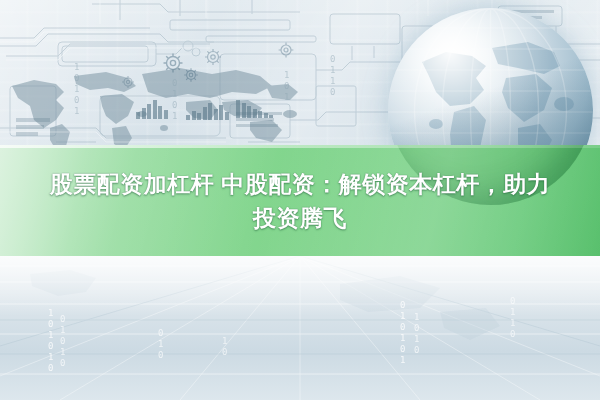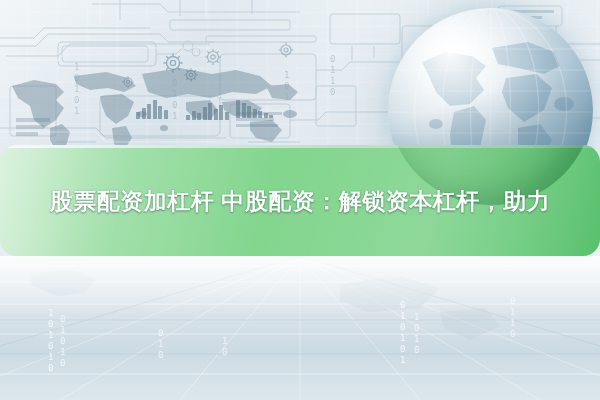--- a/index.html
+++ b/index.html
@@ -82,21 +82,21 @@
   
   .floor{position:absolute;left:0;right:0;top:256px;height:144px;overflow:hidden;
     background:linear-gradient(180deg,#e9eff3 0%,#dde6ec 30%,#ccdae3 66%,#dde7ed 100%);}
   .floor svg{position:absolute;inset:0;width:100%;height:100%;display:block;opacity:.65;}
   .floor-glow{position:absolute;left:0;right:0;top:256px;height:60px;
     background:linear-gradient(180deg,rgba(255,255,255,.85) 0%,rgba(255,255,255,0) 100%);}
 
   
   .band{position:absolute;left:0;top:145px;width:600px;height:111px;
     background:linear-gradient(100deg,#b9e6bf 0%,#9adda3 14%,#84d68f 42%,#7ad287 64%,#69ca7b 86%,#59c06d 100%);
-    overflow:hidden;border-radius:17px;}
+    overflow:hidden;}
   .band-sheen{position:absolute;inset:0;
     background:linear-gradient(105deg,rgba(255,255,255,.50) 0%,rgba(255,255,255,.12) 22%,
       rgba(255,255,255,0) 45%,rgba(255,255,255,.18) 72%,rgba(255,255,255,0) 100%);}
   .band-globe{position:absolute;left:388px;top:-145px;width:205px;height:205px;border-radius:50%;
     background:radial-gradient(circle at 33% 26%,rgba(255,255,255,.55) 0%,rgba(210,240,214,.35) 20%,
       rgba(90,185,110,.40) 55%,rgba(40,140,72,.50) 85%,rgba(25,110,58,.55) 100%);
     mix-blend-mode:multiply;opacity:.55;}
   .band-globe-edge{position:absolute;left:388px;top:-145px;width:205px;height:205px;border-radius:50%;
     box-shadow:inset -14px -10px 26px rgba(30,120,60,.40);}
   .band-topline{position:absolute;left:0;right:0;top:0;height:3px;
@@ -367,16 +367,17 @@
 1
 0</div>
 
   <div class="band">
     <div class="band-globe"></div>
     <div class="band-globe-edge"></div>
     <div class="band-sheen"></div>
     <div class="band-topline"></div>
     <div class="title">
       <div class="title-line l1">股票配资加杠杆 中股配资：解锁资本杠杆，助力</div>
+      <div class="title-line l2">投资腾飞</div>
     </div>
   </div>
 
 </div>
 
 </body></html>

